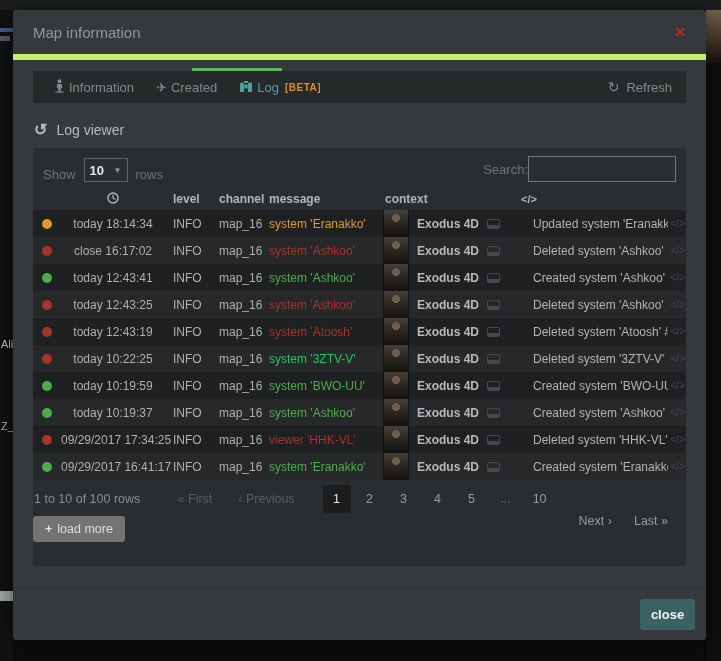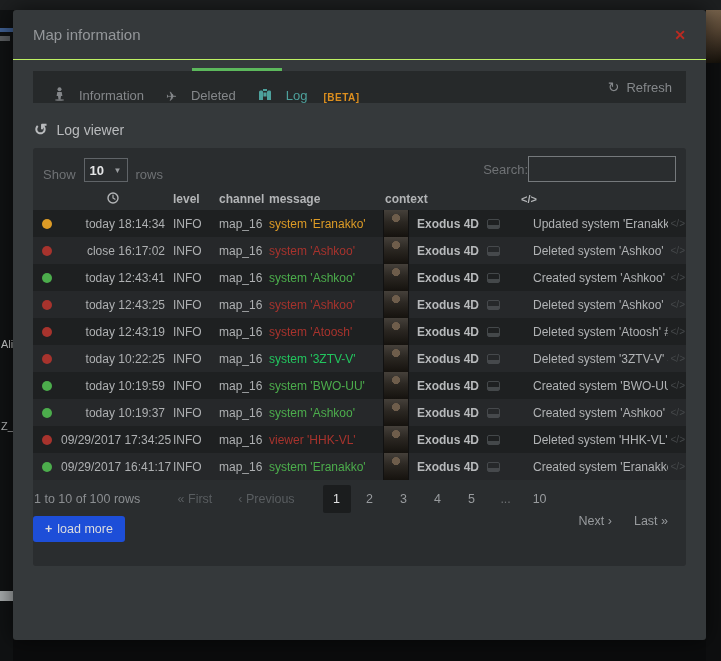--- a/index.html
+++ b/index.html
@@ -17,30 +17,30 @@
   .bg-right-strip { position:absolute; left:706px; top:10px; width:15px; height:651px; background:#0e0f10; }
   .bg-photo       { position:absolute; left:0; top:0; width:15px; height:53px;
                     background:linear-gradient(160deg,#7d6850 0%,#5b4936 40%,#2c2319 80%,#141009 100%); }
 
   
   .modal { position:absolute; left:13px; top:10px; width:693px; height:630px;
            background:#35393b; border-radius:3px; box-shadow:0 0 22px rgba(0,0,0,.6); }
 
   .modal-header { position:absolute; left:0; top:0; width:100%; height:50px;
                   display:flex; align-items:center; padding:0 20px;
-                  border-bottom:1px solid #bef264; }
+                  border-bottom:6px solid #bef264; }
   .modal-title  { color:#94979a; font-size:15px; }
   .close-x      { margin-left:auto; color:#bb2a21; font-size:14px; font-weight:bold; cursor:pointer; }
 
   .green-indicator { position:absolute; left:179px; top:58px; width:90px; height:3px; background:#5cb85c; }
 
   
   .tabbar { position:absolute; left:20px; top:61px; width:653px; height:32px;
             background:#26292a; display:flex; align-items:center; padding:0 10px; }
-  .tab { display:flex; align-items:flex-end; gap:14px; padding:0 11px; height:100%;
+  .tab { display:flex; align-items:center; gap:4px; padding:0 11px; height:100%;
          color:#84878a; font-size:13px; cursor:pointer; }
   .tab .glyph { font-size:13px; line-height:1; }
   .tab-active, .tab-active .glyph { color:#4da19c; }
   .beta { color:#dd8f1e; font-size:10px; font-weight:bold; margin-left:2px; letter-spacing:.5px; }
   .refresh { margin-left:auto; display:flex; align-items:center; gap:7px;
              color:#85888b; font-size:13px; cursor:pointer; padding-right:4px; }
   .refresh .glyph { font-size:14px; }
 
   
   .section-heading { position:absolute; left:21px; top:112px; display:flex; align-items:center;
@@ -67,21 +67,21 @@
   
   .thead { position:absolute; left:0; right:0; top:40px; height:22px; display:flex;
            align-items:center; color:#b3b5b7; font-size:12px; font-weight:bold; }
   .tbody { position:absolute; left:0; right:0; top:62px; }
   .trow  { display:flex; align-items:center; height:27px; font-size:12px; color:#aeb0b2; cursor:pointer; }
   .trow:nth-child(odd)  { background:#1e2021; }
   .trow:nth-child(even) { background:#26282a; }
 
   .c-status  { width:28px; display:flex; align-items:center; padding-left:9px; }
   .dot       { width:10px; height:10px; border-radius:50%; }
-  .c-time    { width:104px; text-align:right; white-space:nowrap; }
+  .c-time    { width:104px; text-align:center; white-space:nowrap; }
   .c-time.hd { text-align:center; }
   .c-level   { width:50px; padding-left:8px; }
   .c-channel { width:52px; padding-left:4px; }
   .c-message { width:116px; padding-left:2px; white-space:nowrap; overflow:hidden; }
   .c-pilot   { width:148px; display:flex; align-items:center; gap:8px; height:27px; }
   .c-pilot.hd{ padding-left:36px; }
   .c-context { width:137px; padding-left:2px; white-space:nowrap; overflow:hidden; color:#b1b3b5; }
   .c-code    { width:18px; text-align:right; color:#45484a; font-size:10px; padding-right:1px; }
   .c-code.hd { color:#b3b5b7; font-size:11px; }
 
@@ -100,21 +100,21 @@
   .pager { position:absolute; left:0; right:18px; top:336px; height:30px;
            display:flex; align-items:center; font-size:12.5px; }
   .pager-info { color:#8b8e91; flex:1; padding-left:1px; }
   .pg-dim { color:#595d60; margin-right:26px; cursor:default; }
   .pg-page { width:30px; text-align:center; color:#989b9e; margin:0 2px; cursor:pointer; }
   .pg-page.active { background:#1b1d1e; color:#e2e3e4; width:28px; height:28px; line-height:28px; border-radius:2px; }
   .pg-page.dots { color:#6e7174; cursor:default; }
   .pg-nav { color:#989b9e; margin-left:22px; cursor:pointer;margin-top:43px; }
 
   .load-more { position:absolute; left:0; top:368px; height:26px; padding:0 12px;
-               background:#1d4ed8; border:none; border-radius:3px; color:#dcdddf;
+               background:#737373; border:none; border-radius:3px; color:#dcdddf;
                font-size:12.5px; cursor:pointer; font-family:"Liberation Sans", sans-serif; }
   .load-more .plus { font-weight:bold; margin-right:5px; }
 
   
   .modal-footer { position:absolute; left:0; bottom:0; width:100%; height:53px;
                   border-top:1px solid #2b2e30; }
   .close-btn { position:absolute; right:11px; top:11px; width:55px; height:31px;
                background:#3a6163; border:none; border-radius:3px; color:#f2f4f4;
                font-size:13px; font-weight:bold; cursor:pointer;
                font-family:"Liberation Sans", sans-serif; }
@@ -151,21 +151,21 @@
         <svg width="11" height="14" viewBox="0 0 11 14">
             <circle cx="5.5" cy="2.2" r="2" fill="#84878a"></circle>
             <path d="M3.3 5 h4.4 l.7 4 h-1.4 l-.5 3.4 h-2 L4 9 H2.6 z" fill="#84878a"></path>
             <ellipse cx="5.5" cy="13" rx="4.5" ry="1" fill="#84878a" opacity=".7"></ellipse>
           </svg>
       </span>
       <span>Information</span>
     </div>
     <div class="tab">
       <span class="glyph">✈</span>
-      <span>Deleted</span>
+      <span>Created</span>
     </div>
     <div class="tab tab-active">
       <span class="glyph">
         <svg width="14" height="13" viewBox="0 0 14 13">
             <path d="M1 4 Q1 2.5 2.5 2.5 H4 Q5 2.5 5 4 V12 H1 z" fill="#4da19c"></path>
             <path d="M9 4 Q9 2.5 10.5 2.5 H12 Q13 2.5 13 4 V12 H9 z" fill="#4da19c"></path>
             <rect x="5.4" y="4.5" width="3.2" height="4" fill="#4da19c"></rect>
             <rect x="5" y="1" width="4" height="2" fill="#4da19c"></rect>
           </svg>
       </span>
@@ -402,13 +402,16 @@
         </span>
       <span class="pg-nav">Next ›</span>
       <span class="pg-nav">Last »</span>
     </div>
 
     <button class="load-more">
       <span class="plus">+</span><span>load more</span>
     </button>
   </div>
 
+  <div class="modal-footer">
+    <button class="close-btn">close</button>
+  </div>
 </div>
 
 </body></html>

